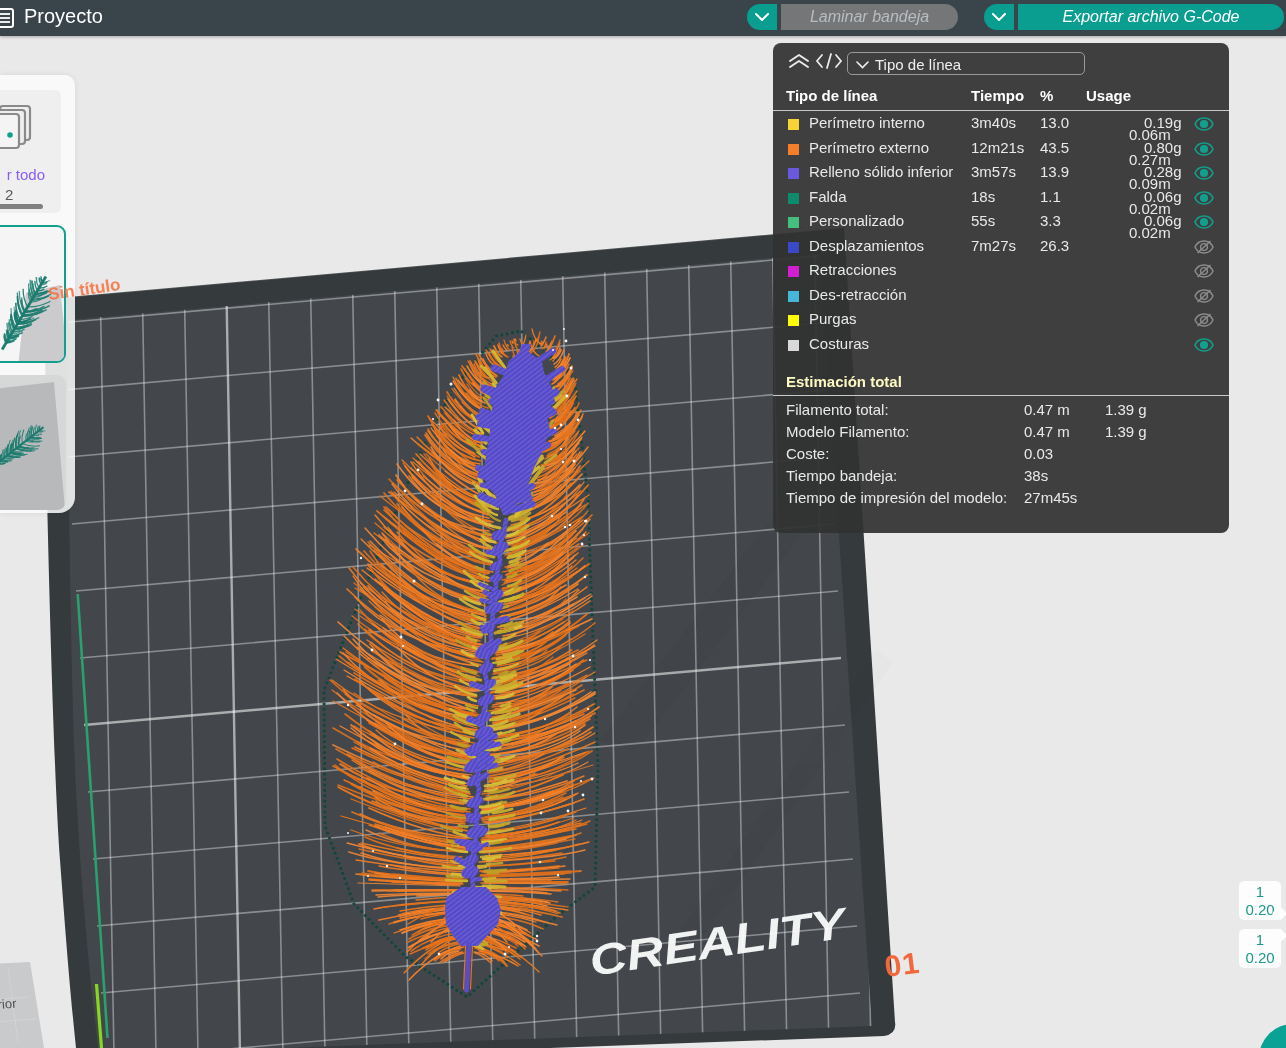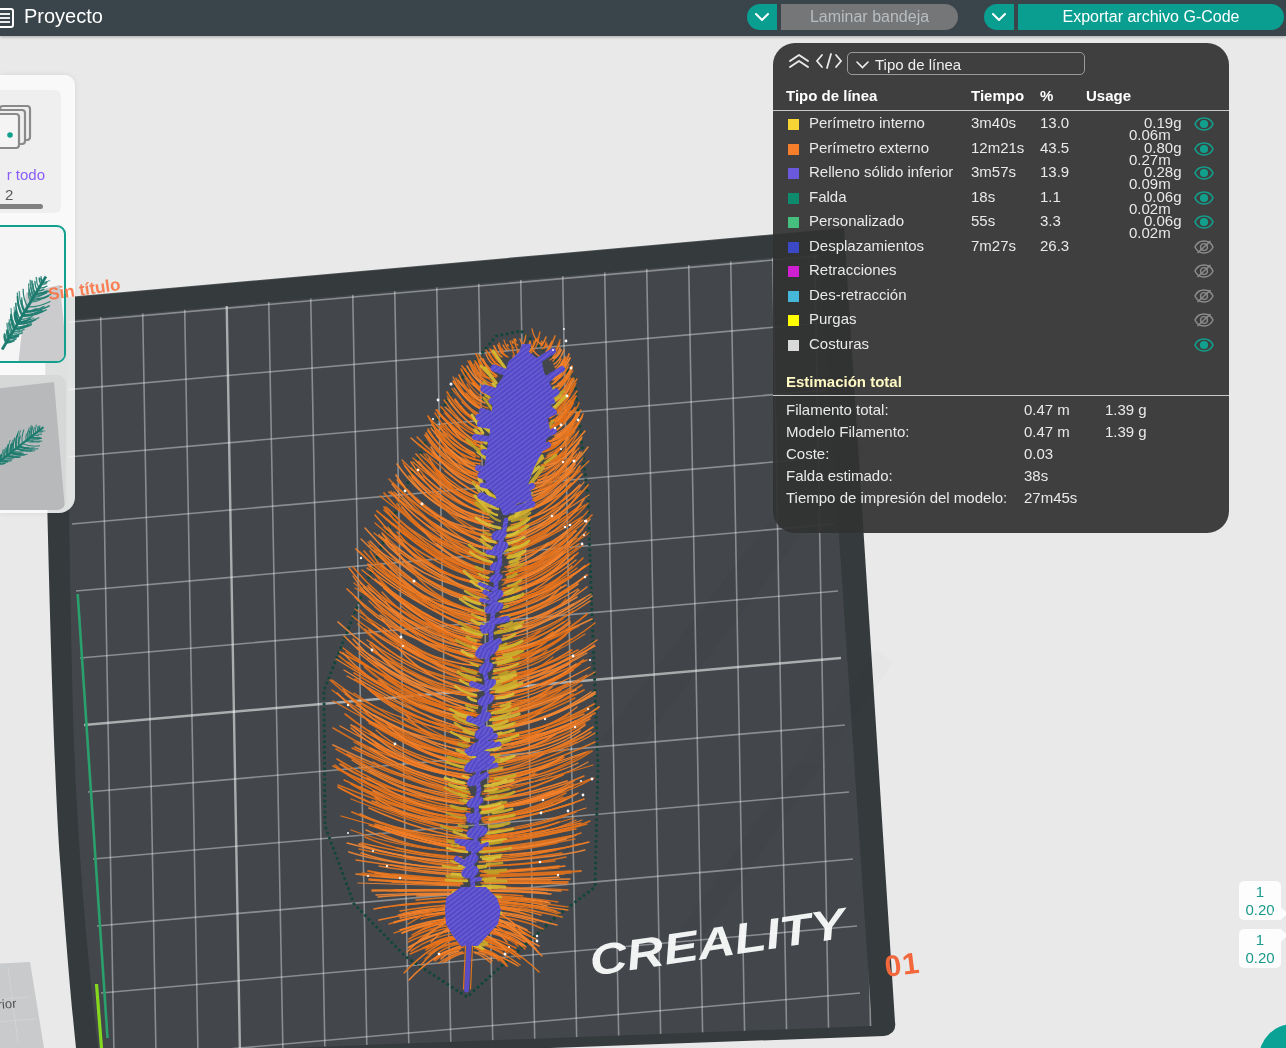--- a/index.html
+++ b/index.html
@@ -2,21 +2,21 @@
 <html><head><meta charset="utf-8"><style>
 * { margin:0; padding:0; box-sizing:border-box; }
 html,body { width:1286px; height:1048px; overflow:hidden; background:#e8e9e8;
   font-family:"Liberation Sans", sans-serif; }
 #stage { position:relative; width:1286px; height:1048px; overflow:hidden; }
 
 
 #topbar { position:absolute; left:0; top:0; width:1286px; height:36px; background:#3a444b; z-index:30; box-shadow:0 1px 3px rgba(0,0,0,0.28); }
 #topbar .proy { position:absolute; left:24px; top:5px; font-size:20px; color:#fff; }
 #docicon { position:absolute; left:-7px; top:6px; }
-.btn { position:absolute; top:4px; height:26px; font-size:16px; line-height:26px; text-align:center; }
+.btn { position:absolute; top:4px; height:26px; font-size:16px; line-height:26px; text-align:center;font-style:italic; }
 #chev1 { left:747px; width:30px; background:#0a9e91; border-radius:13px 0 0 13px; }
 #btn-lam { left:781px; width:177px; background:#747678; border-radius:0 13px 13px 0; color:#b9bdc0; }
 #chev2 { left:984px; width:30px; background:#0a9e91; border-radius:13px 0 0 13px; }
 #btn-exp { left:1018px; width:266px; background:#0a9e91; border-radius:0 13px 13px 0; color:#fff; }
 .chev svg { display:block; margin:9px auto 0; }
 
 
 #lpanel { position:absolute; left:0; top:75px; width:75px; height:438px;
   background:rgba(251,251,251,0.86); border-radius:0 10px 16px 0; z-index:20;
   box-shadow:0 0 6px rgba(0,0,0,0.08); }
@@ -25,21 +25,21 @@
 #card1 .t2 { position:absolute; left:17px; top:96px; font-size:15px; color:#595959; }
 #card1 .pbar { position:absolute; left:-12px; top:114px; width:67px; height:5px; background:#808080; border-radius:3px; }
 #thumb2 { position:absolute; left:-12px; top:150px; width:78px; height:138px; background:#f5f5f6;
   border:2.5px solid #12a08e; border-radius:9px; overflow:hidden; }
 #thumb3 { position:absolute; left:-12px; top:300px; width:78px; height:135px; background:#d6d7d7; border-radius:9px; overflow:hidden; }
 #sintitulo { position:absolute; left:48px; top:280px; z-index:25; font-size:17px; font-weight:bold;
   color:rgba(252,108,58,0.85); transform:rotate(-8deg); white-space:nowrap; }
 
 
 #rpanel { position:absolute; left:773px; top:43px; width:456px; height:490px;
-  background:rgba(50,50,50,0.93); border-radius:22px; z-index:20; color:#e9e9e9; font-size:15px; }
+  background:rgba(50,50,50,0.93); border-radius:8px; z-index:20; color:#e9e9e9; font-size:15px; }
 #rp-head { position:absolute; left:0; top:0; width:100%; height:33px; }
 #dd { position:absolute; left:74px; top:9px; width:238px; height:23px; border:1.5px solid #9a9a9a;
   border-radius:5px; color:#efefef; font-size:15px; line-height:21px; }
 #dd .txt { position:absolute; left:27px; top:1px; }
 .hicon { position:absolute; top:10px; }
 #thead { position:absolute; left:0; top:44px; width:100%; height:26px; font-weight:bold; color:#fff; }
 #thead span, .trow span { position:absolute; }
 .h-l { left:13px; } .h-t { left:198px; } .h-p { left:267px; } .h-u { left:313px; }
 #tsep { position:absolute; left:0; top:67px; width:456px; height:1px; background:#c9c9c9; }
 #tbody { position:absolute; left:0; top:69px; width:100%; }
@@ -1886,21 +1886,21 @@
           <span class="el">Modelo Filamento:</span>
           <span class="ev1">0.47 m</span>
           <span class="ev2">1.39 g</span>
         </div>
 <div class="erow">
           <span class="el">Coste:</span>
           <span class="ev1">0.03</span>
           <span class="ev2"></span>
         </div>
 <div class="erow">
-          <span class="el">Falda estimado:</span>
+          <span class="el">Tiempo bandeja:</span>
           <span class="ev1">38s</span>
           <span class="ev2"></span>
         </div>
 <div class="erow">
           <span class="el">Tiempo de impresión del modelo:</span>
           <span class="ev1">27m45s</span>
           <span class="ev2"></span>
         </div>
     </div>
   </div>

